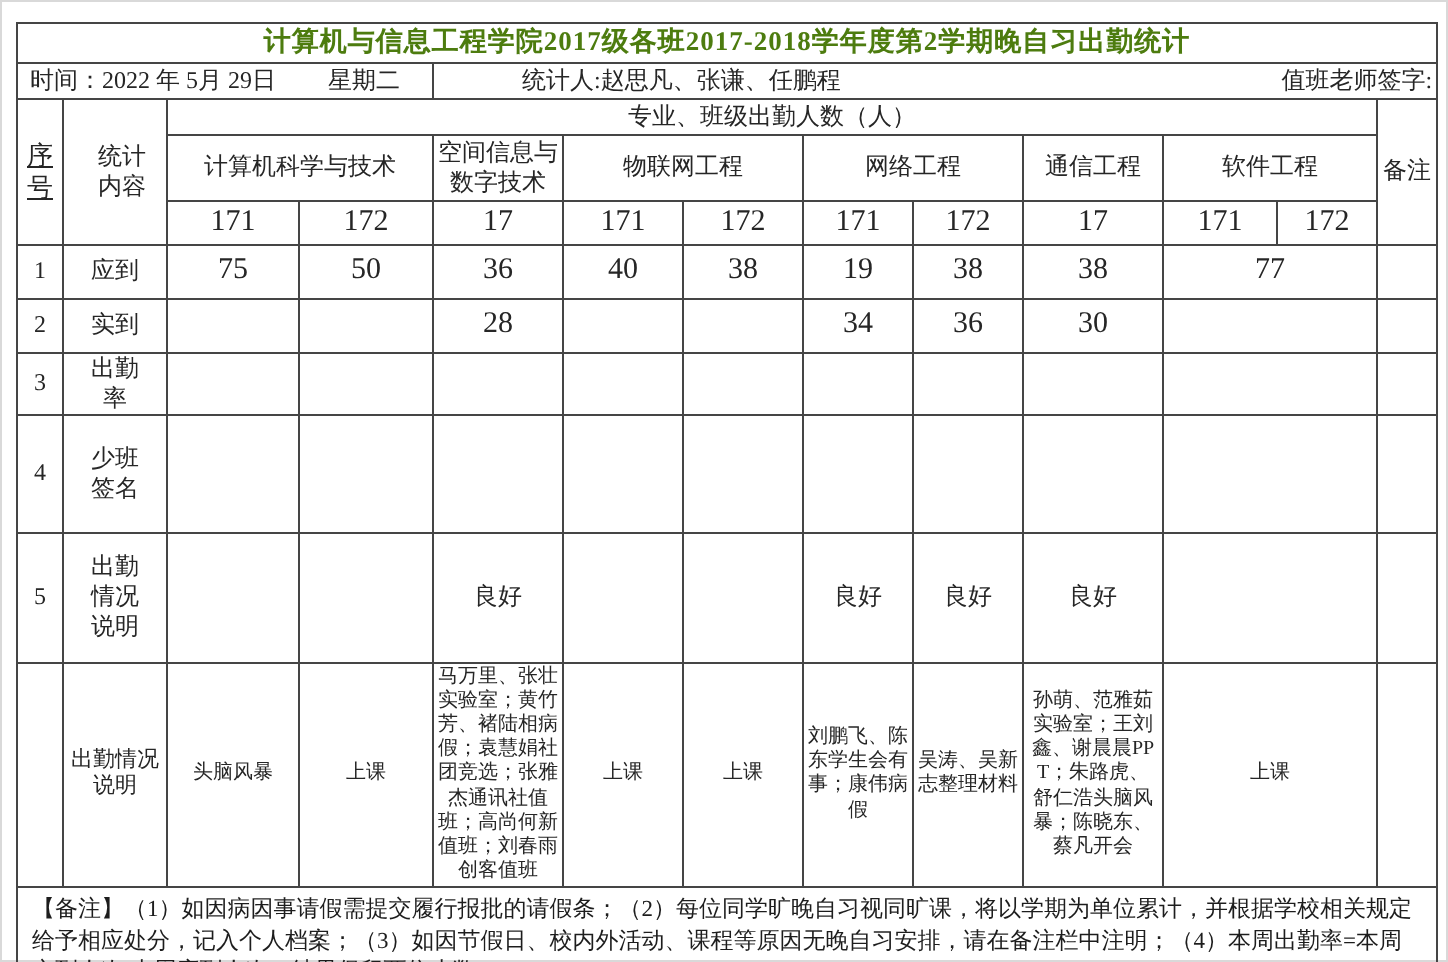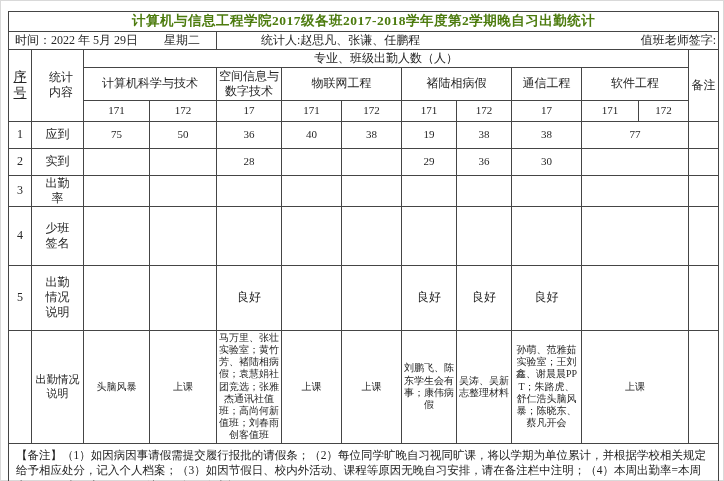--- a/index.html
+++ b/index.html
@@ -11,21 +11,21 @@
         font-weight:normal;font-size:12px;line-height:1.25;overflow:hidden;word-break:break-all;}
   .title-cell{font-weight:bold;font-size:13.5px;letter-spacing:0.5px;color:#4d7c0f;}
   .left{text-align:left;padding-left:6px;}
   .wk{margin-left:26px;}
   .nr{border-right-style:hidden;padding-left:44px;}
   .nl{border-left-style:hidden;text-align:right;}
   .seqh{font-size:13px;padding:0;text-decoration:underline;}
   .remh{padding:0;font-size:12px;}
   .conth{padding:0 10px;text-align:right;}
   .lbl{padding:0 9px;text-align:center;}
-  .num{font-size:11px;margin-left:24px;}
+  .num{font-size:15px;margin-left:24px;}
   .r6 td{font-size:10px;line-height:1.22;padding:1px 2px;}
   .r6 td.lbl{font-size:11px;margin-top:12px;}
   .footnote{text-align:left;font-size:11.5px;line-height:1.35;padding:4px 7px;word-break:break-all;color:#1d1d1d;}
 </style>
 </head>
 <body>
 
 <div class="page">
 <table>
   <colgroup>
@@ -59,21 +59,21 @@
     <th rowspan="3" class="seqh">序号</th>
     <th rowspan="3" class="conth">统计内容</th>
     <th colspan="10">专业、班级出勤人数（人）</th>
     <th rowspan="3" class="remh">备注</th>
   </tr>
 
   <tr style="height:27px">
     <th colspan="2">计算机科学与技术</th>
     <th>空间信息与数字技术</th>
     <th colspan="2">物联网工程</th>
-    <th colspan="2">褚陆相病假</th>
+    <th colspan="2">网络工程</th>
     <th>通信工程</th>
     <th colspan="2">软件工程</th>
   </tr>
 
   <tr style="height:21px" class="num">
     <th class="num">171</th>
     <th class="num">172</th>
     <th class="num">17</th>
     <th class="num">171</th>
     <th class="num">172</th>
@@ -100,21 +100,21 @@
   </tr>
 
   <tr style="height:27px">
     <td>2</td>
     <td class="lbl">实到</td>
     <td class="num"></td>
     <td class="num"></td>
     <td class="num">28</td>
     <td class="num"></td>
     <td class="num"></td>
-    <td class="num">29</td>
+    <td class="num">34</td>
     <td class="num">36</td>
     <td class="num">30</td>
     <td class="num" colspan="2"></td>
     <td></td>
   </tr>
 
   <tr style="height:27px">
     <td>3</td>
     <td class="lbl">出勤率</td>
     <td></td>

